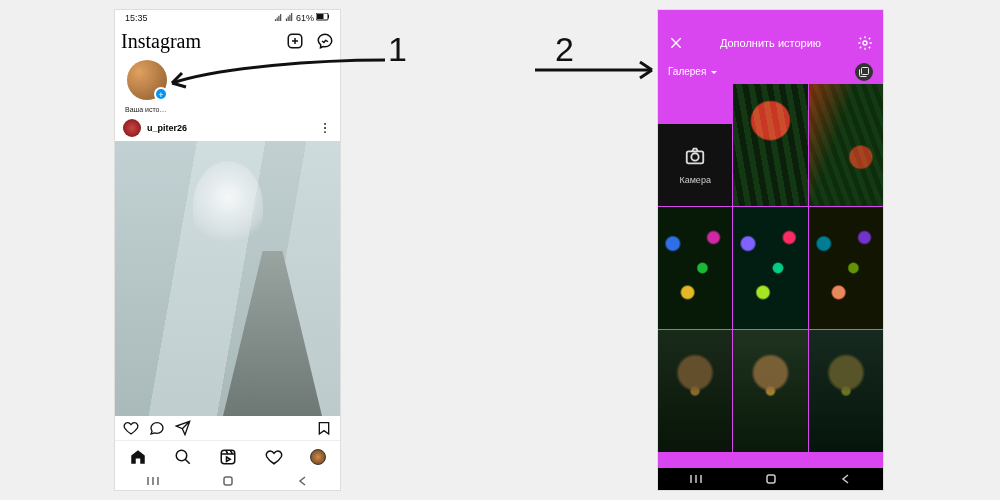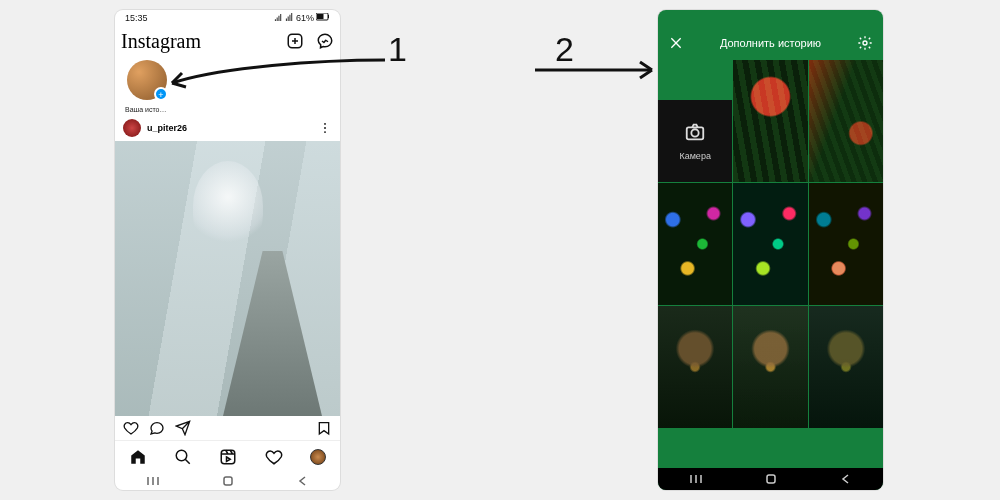--- a/index.html
+++ b/index.html
@@ -10,26 +10,26 @@
     font-family: -apple-system, Helvetica, Arial, sans-serif;
     position: relative;
     overflow: hidden;
   }
   .phone {
     position: absolute;
     width: 225px;
     height: 480px;
     top: 10px;
     background: #fff;
-    border-radius: 8px;
+    border-radius: 0;
     overflow: hidden;
     box-shadow: 0 0 0 1px #ddd;
   }
   .phone.left { left: 115px; }
-  .phone.right { left: 658px; background: #15803d; }
+  .phone.right { left: 658px; background: #d946ef; }
 
   
   .status-bar {
     height: 16px;
     display: flex;
     justify-content: space-between;
     align-items: center;
     padding: 0 10px;
     font-size: 9px;
     color: #111;
@@ -348,20 +348,34 @@
     </span>
     <span class="picker-title">Дополнить историю</span>
     <span>
       <svg width="16" height="16" viewBox="0 0 24 24" fill="none" stroke="#fff" stroke-width="2">
           <circle cx="12" cy="12" r="3"></circle>
           <path d="M12 2v3M12 19v3M4.2 4.2l2.1 2.1M17.7 17.7l2.1 2.1M2 12h3M19 12h3M4.2 19.8l2.1-2.1M17.7 6.3l2.1-2.1"></path>
         </svg>
     </span>
   </div>
 
+  <div class="gallery-row">
+    <span>
+      <span>Галерея</span>
+      <svg style="display:inline-block;vertical-align:middle" width="10" height="10" viewBox="0 0 10 10" fill="#fff">
+          <path d="M2 3l3 3 3-3z"></path>
+        </svg>
+    </span>
+    <span class="multi-btn">
+      <svg width="12" height="12" viewBox="0 0 24 24" fill="none" stroke="#eee" stroke-width="2">
+          <rect x="7" y="3" width="14" height="14" rx="2"></rect>
+          <path d="M3 7v12a2 2 0 0 0 2 2h12"></path>
+        </svg>
+    </span>
+  </div>
 
   <div class="grid">
     <div class="tile cam">
       <svg width="22" height="22" viewBox="0 0 24 24" fill="none" stroke="#ddd" stroke-width="2">
           <rect x="3" y="7" width="18" height="13" rx="2"></rect>
           <circle cx="12" cy="13" r="4"></circle>
           <path d="M9 7l1.5-3h3L15 7"></path>
         </svg>
       <span>Камера</span>
     </div>

